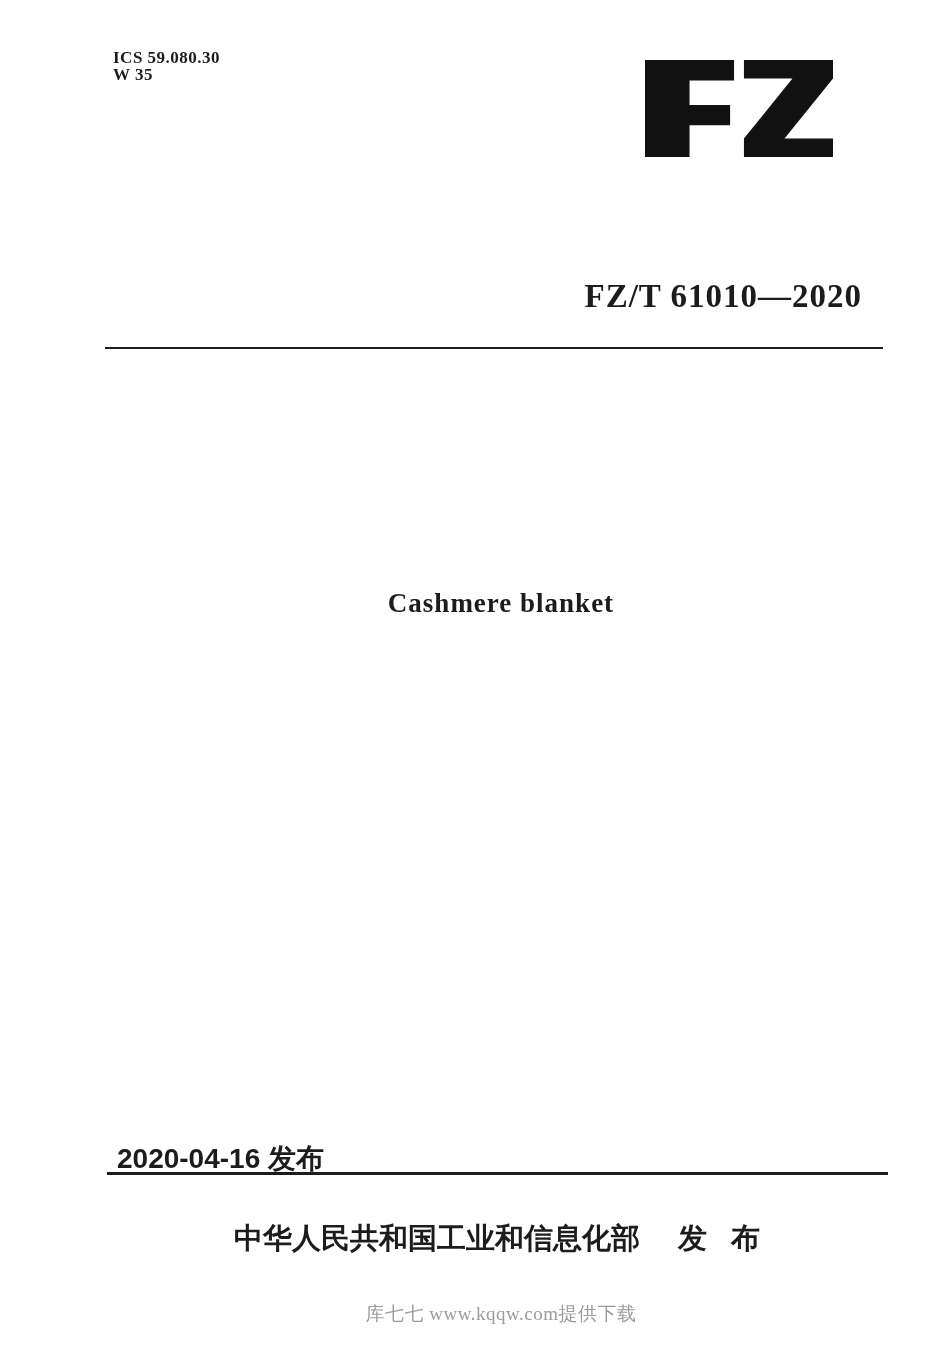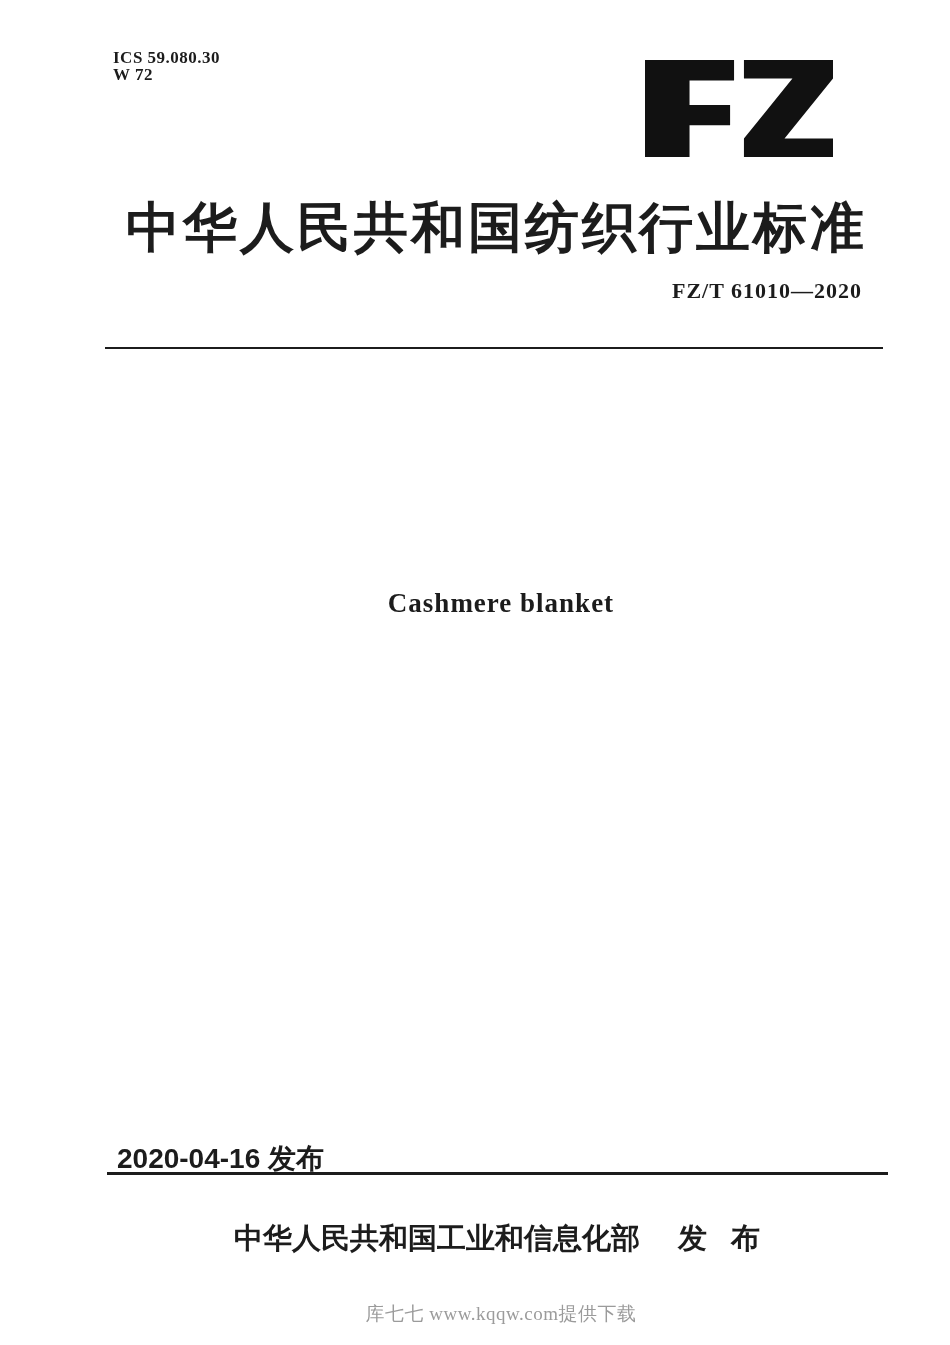--- a/index.html
+++ b/index.html
@@ -53,21 +53,21 @@
     white-space: nowrap;
   }
 
   
   .standard-number {
     position: absolute;
     right: 88px;
     top: 278px;
     font-family: "Liberation Serif", "DejaVu Serif", serif;
     font-weight: bold;
-    font-size: 22px;
+    font-size: 33px;
     letter-spacing: 1px;
     white-space: nowrap;
   }
 
   .rule {
     position: absolute;
     background: #1c1c1c;
   }
   .rule-top {
     left: 105px;
@@ -151,32 +151,31 @@
     letter-spacing: 0.5px;
   }
 </style>
 </head>
 <body>
 
 <div class="page">
 
   <div class="ics-block">
     <div>ICS 59.080.30</div>
-    <div>W 72</div>
+    <div>W 35</div>
   </div>
 
   <div class="fz-logo">
     <svg viewBox="0 0 190 95" preserveAspectRatio="none">
       <title>FZ</title>
       <path d="M0,0 H90 V20 H45 V44 H86 V64 H45 V95 H0 Z"></path>
       <path d="M100,0 H190 V18 L141,77 H190 V95 H100 V77 L149,18 H100 Z"></path>
     </svg>
   </div>
 
-  <div class="org-heading">中华人民共和国纺织行业标准</div>
 
   <div class="standard-number">FZ/T 61010—2020</div>
 
   <div class="rule rule-top"></div>
 
 
   <div class="title-en">Cashmere blanket</div>
 
   <div class="dates-row">
     <span>2020-04-16 发布</span>

